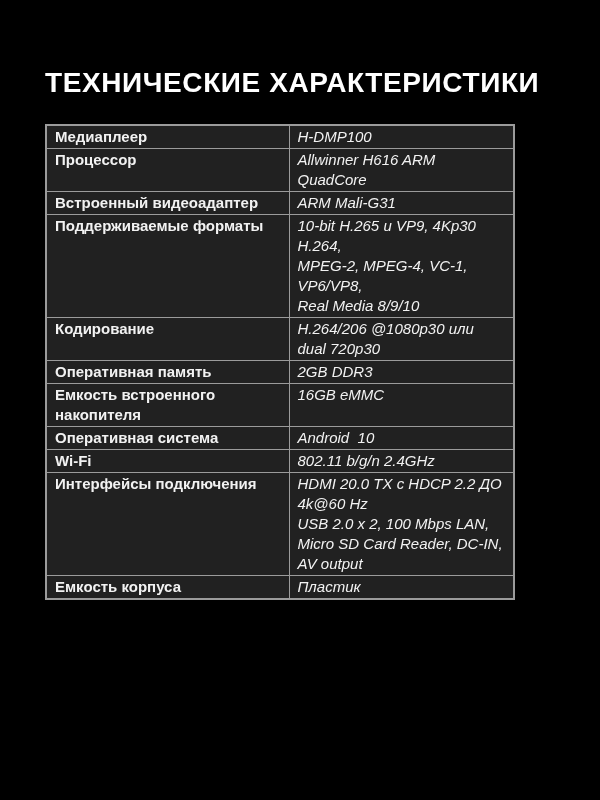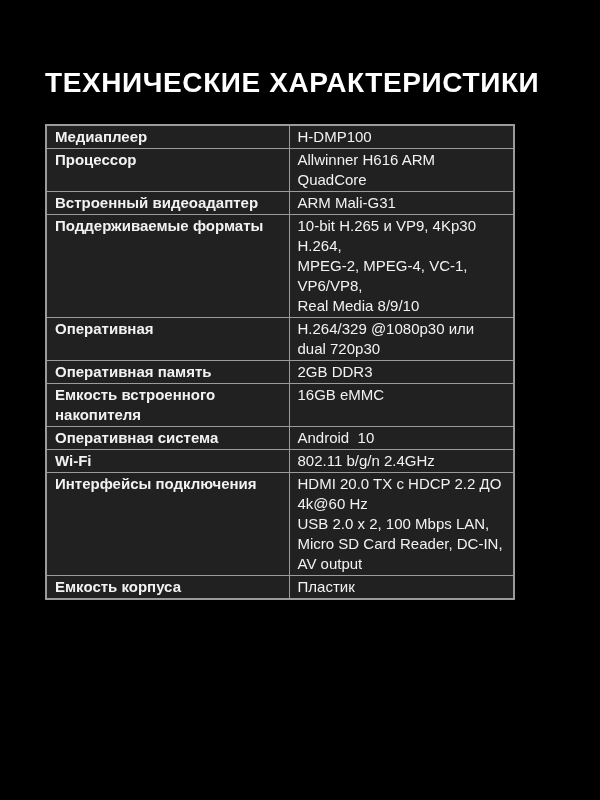--- a/index.html
+++ b/index.html
@@ -36,21 +36,21 @@
     border: 1.5px solid var(--border, #9b9b9b);
     background: var(--cell-bg, #212121);
     color: var(--text, #f2f2f2);
     font-size: 15px;
     line-height: 20px;
     padding: 1px 8px;
     vertical-align: top;
     overflow: hidden;
   }
   .label-cell { font-weight: bold; }
-  .value-cell { white-space: pre-wrap; }
+  .value-cell { white-space: pre-wrap; font-style: italic; }
 </style>
 </head>
 <body>
 
 <div class="page">
   <h1 class="title">ТЕХНИЧЕСКИЕ ХАРАКТЕРИСТИКИ</h1>
   <table class="spec-table">
     <colgroup>
       <col class="col-label">
       <col class="col-value">
@@ -68,22 +68,22 @@
     <td class="label-cell">Встроенный видеоадаптер</td>
     <td class="value-cell">ARM Mali-G31</td>
   </tr>
         <tr>
     <td class="label-cell">Поддерживаемые форматы</td>
     <td class="value-cell">10-bit H.265 и VP9, 4Kp30 H.264,
 MPEG-2, MPEG-4, VC-1, VP6/VP8,
 Real Media 8/9/10</td>
   </tr>
         <tr>
-    <td class="label-cell">Оперативная</td>
-    <td class="value-cell">H.264/329 @1080p30 или dual 720p30</td>
+    <td class="label-cell">Кодирование</td>
+    <td class="value-cell">H.264/206 @1080p30 или dual 720p30</td>
   </tr>
         <tr>
     <td class="label-cell">Оперативная память</td>
     <td class="value-cell">2GB DDR3</td>
   </tr>
         <tr>
     <td class="label-cell">Емкость встроенного накопителя</td>
     <td class="value-cell">16GB eMMC</td>
   </tr>
         <tr>

